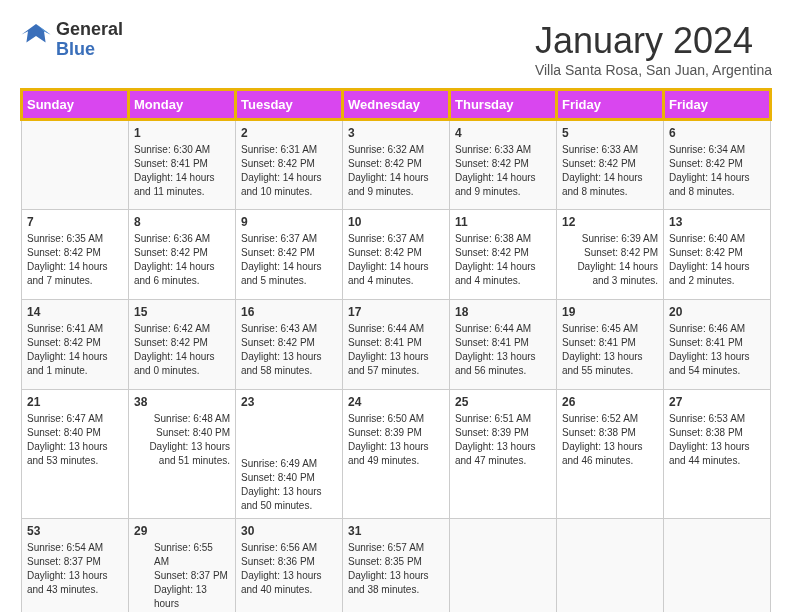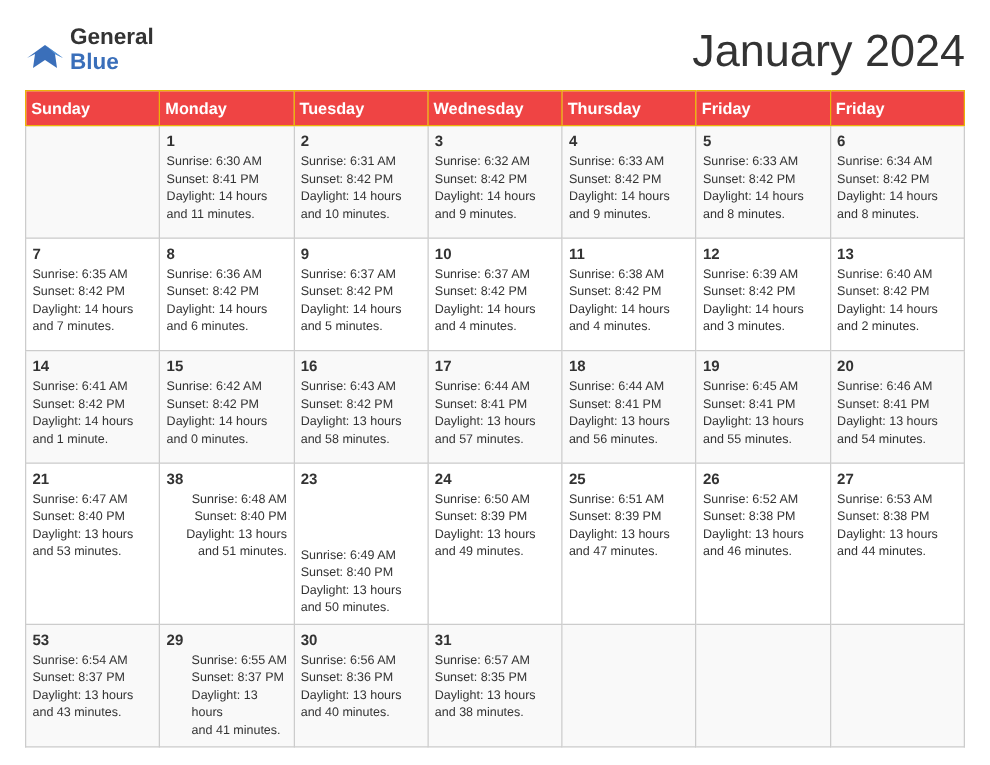--- a/index.html
+++ b/index.html
@@ -11,21 +11,21 @@
       padding: 20px;
     }
     .header {
       display: flex;
       justify-content: space-between;
       align-items: flex-start;
       margin-bottom: 10px;
     }
     .logo {
       display: flex;
-      align-items: flex-end;
+      align-items: flex-start;
       gap: 4px;
     }
     .logo-text {
       font-size: 18px;
       font-weight: bold;
       color: #333;
       line-height: 1.1;
     }
     .logo-bird {
       width: 32px;
@@ -42,27 +42,27 @@
     .subtitle {
       font-size: 14px;
       color: #555;
     }
     table {
       width: 100%;
       border-collapse: collapse;
       table-layout: fixed;
     }
     thead tr th {
-      background-color: #ef4444;
+      background-color: #d946ef;
       color: #fff;
       font-size: 13px;
       font-weight: bold;
       padding: 6px 4px;
       text-align: left;
-      border: 1px solid #eab308;
+      border: 3px solid #eab308;
     }
     tbody tr td {
       vertical-align: top;
       border: 1px solid #ccc;
       padding: 5px 5px;
       font-size: 10px;
       color: #333;
       background: #fff;
       height: 90px;
     }
@@ -89,20 +89,21 @@
       <polygon points="20,5 38,18 30,14 32,28 20,20 8,28 10,14 2,18" fill="#3a6fba"></polygon>
       <polygon points="20,5 38,18 30,14 26,10" fill="#5a9ada"></polygon>
     </svg>
     <div class="logo-text">
       <div>General</div>
       <div style="color:#3a6fba;">Blue</div>
     </div>
   </div>
   <div class="title-block">
     <div class="month-title">January 2024</div>
+    <div class="subtitle">Villa Santa Rosa, San Juan, Argentina</div>
   </div>
 </div>
 
 <table>
   <thead>
     <tr>
     <th>Sunday</th>
         <th>Monday</th>
         <th>Tuesday</th>
         <th>Wednesday</th>
@@ -188,21 +189,21 @@
         </td>
         <td>
           <span class="day-number">11</span>
           <div class="day-info" style="white-space: pre-line;">Sunrise: 6:38 AM
 Sunset: 8:42 PM
 Daylight: 14 hours
 and 4 minutes.</div>
         </td>
         <td>
           <span class="day-number">12</span>
-          <div class="day-info" style="white-space: pre-line;">Sunrise: 6:39 AM
+          <div class="day-info" style="white-space: pre-line; text-align: right;">Sunrise: 6:39 AM
 Sunset: 8:42 PM
 Daylight: 14 hours
 and 3 minutes.</div>
         </td>
         <td>
           <span class="day-number">13</span>
           <div class="day-info" style="white-space: pre-line;">Sunrise: 6:40 AM
 Sunset: 8:42 PM
 Daylight: 14 hours
 and 2 minutes.</div>

